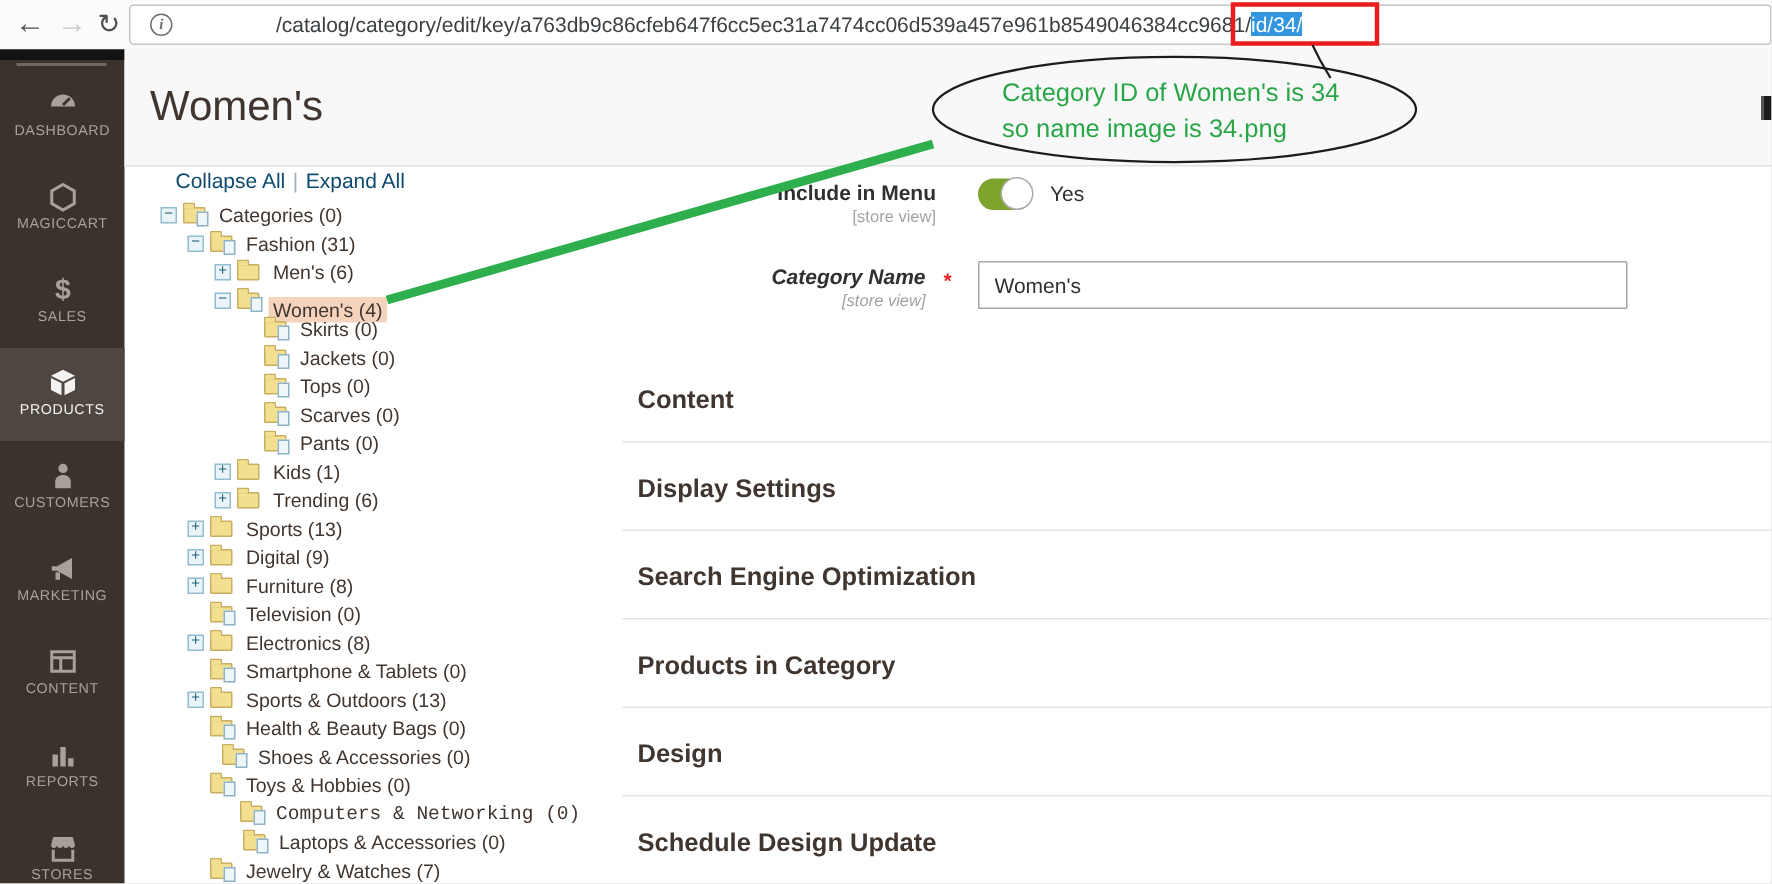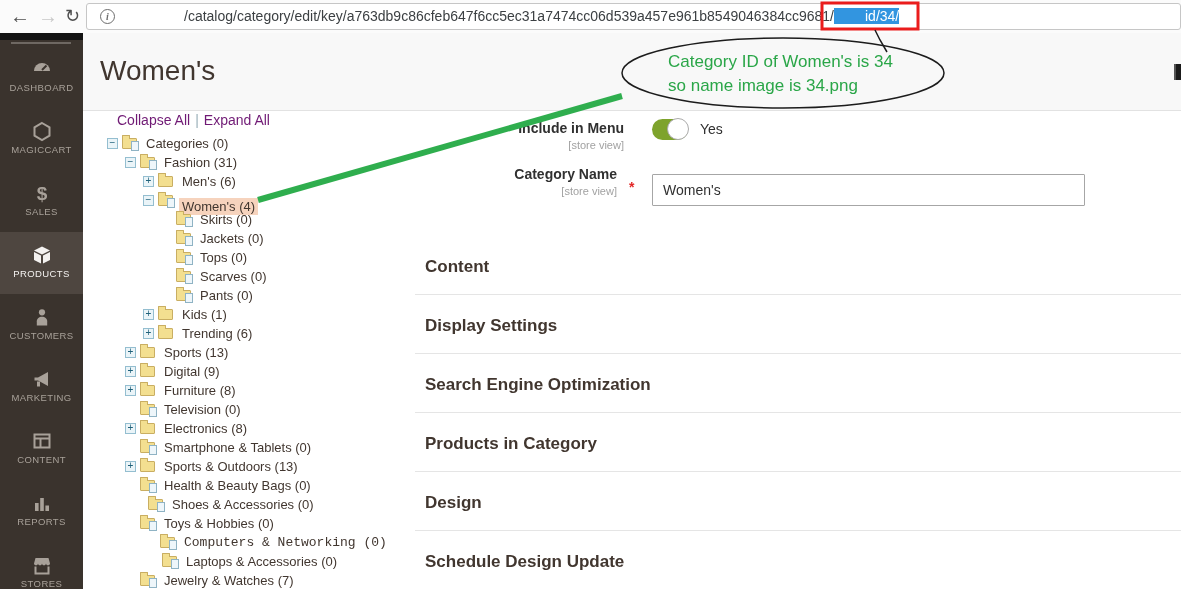--- a/index.html
+++ b/index.html
@@ -11,21 +11,21 @@
                border-bottom:1px solid #e8e8e8;}
   .nav-glyph{position:absolute;top:2px;font-size:20px;line-height:28px;color:#4f4f4f;cursor:pointer;}
   .nav-glyph.disabled{color:#c8c8c8;}
   .address-bar{position:absolute;left:86px;top:3px;width:1093px;height:25px;background:#fff;
                border:1px solid #c6c6c6;border-radius:3px;}
   .info-icon{position:absolute;left:13px;top:5px;width:13px;height:13px;border:1.5px solid #6d6d6d;
              border-radius:50%;color:#6d6d6d;font-size:10px;line-height:13px;text-align:center;
              font-family:"Liberation Serif",serif;font-style:italic;font-weight:bold;}
   .url-text{position:absolute;left:97px;top:3px;width:980px;height:19px;overflow:hidden;
             white-space:nowrap;font-size:14px;color:#3c4043;line-height:19px;}
-  .url-selected{background:var(--sel-blue,#3295e0);color:#fff;padding-left:31px;}
+  .url-selected{background:var(--sel-blue,#3295e0);color:#fff;}
 
   
   .sidebar{position:absolute;left:0;top:33px;width:83px;height:576px;background:#3a332d;}
   .logo-strip{position:absolute;left:0;top:0;width:83px;height:7px;background:#131313;}
   .logo-line{position:absolute;left:11px;top:9px;width:60px;height:2px;background:#6e6862;}
   .sb-item{position:absolute;left:0;width:83px;height:62px;text-align:center;cursor:pointer;}
   .sb-item.active{background:#4e4640;}
   .sb-icon{display:block;margin:12px auto 2px auto;width:22px;height:22px;}
   .sb-icon svg{width:22px;height:22px;display:block;}
   .sb-label{display:block;font-size:9.5px;letter-spacing:.4px;color:#a8a199;}
@@ -33,21 +33,21 @@
 
   
   .page-header{position:absolute;left:83px;top:33px;width:1098px;height:77px;background:#f8f8f8;
                border-bottom:1px solid #e2e2e2;}
   .page-title{position:absolute;left:100px;top:55px;font-size:28px;color:#41362f;}
   .cutoff-fragment{position:absolute;left:1174px;top:64px;width:7px;height:16px;background:#1b1b1b;
                    border-left:2px solid #555;}
 
   
   .tree-actions{position:absolute;left:117px;top:112px;font-size:14px;color:#8a8a8a;}
-  .tree-link{color:#701a75;cursor:pointer;}
+  .tree-link{color:#0c4a6e;cursor:pointer;}
   .tree-sep{color:#9bb0b9;margin:0 5px;}
   #tree{position:absolute;left:83px;top:134px;width:400px;height:455px;overflow:hidden;}
   .t-row{height:19px;display:flex;align-items:center;font-size:13px;color:#41362f;cursor:pointer;}
   .t-box{width:11px;height:11px;box-sizing:border-box;background:#eaf4f8;border:1px solid #94bed0;
          color:#1f617a;font-size:10px;line-height:8px;text-align:center;margin-right:4px;flex:none;}
   .t-spacer{width:15px;flex:none;}
   .t-folder{width:15px;height:11px;background:#f3df90;border:1px solid #c9ae62;border-radius:1px;
             position:relative;flex:none;box-sizing:border-box;}
   .t-folder::before{content:"";position:absolute;left:-1px;top:-4px;width:6px;height:3px;
             background:#f3df90;border:1px solid #c9ae62;border-bottom:none;border-radius:1px 1px 0 0;}
@@ -314,21 +314,21 @@
 
   <div class="field-label" style="left:424px;top:120px;">
     <span>Include in Menu</span>
     <span class="field-scope">[store view]</span>
   </div>
   <div class="toggle">
     <span class="toggle-knob"></span>
   </div>
   <span class="toggle-value">Yes</span>
 
-  <div class="field-label" style="left:417px;top:166px;">
+  <div class="field-label" style="left:417px;top:176px;font-style:italic;">
     <span>Category Name</span>
     <span class="field-scope">[store view]</span>
   </div>
   <span class="required-mark" style="left:629px;top:179px;">*</span>
   <input class="text-input" type="text" value="Women's" style="">
 
   <div class="section-header" style="top:257px;">Content</div>
   <div class="section-divider" style="top:294px;"></div>
   <div class="section-header" style="top:316px;">Display Settings</div>
   <div class="section-divider" style="top:353px;"></div>

